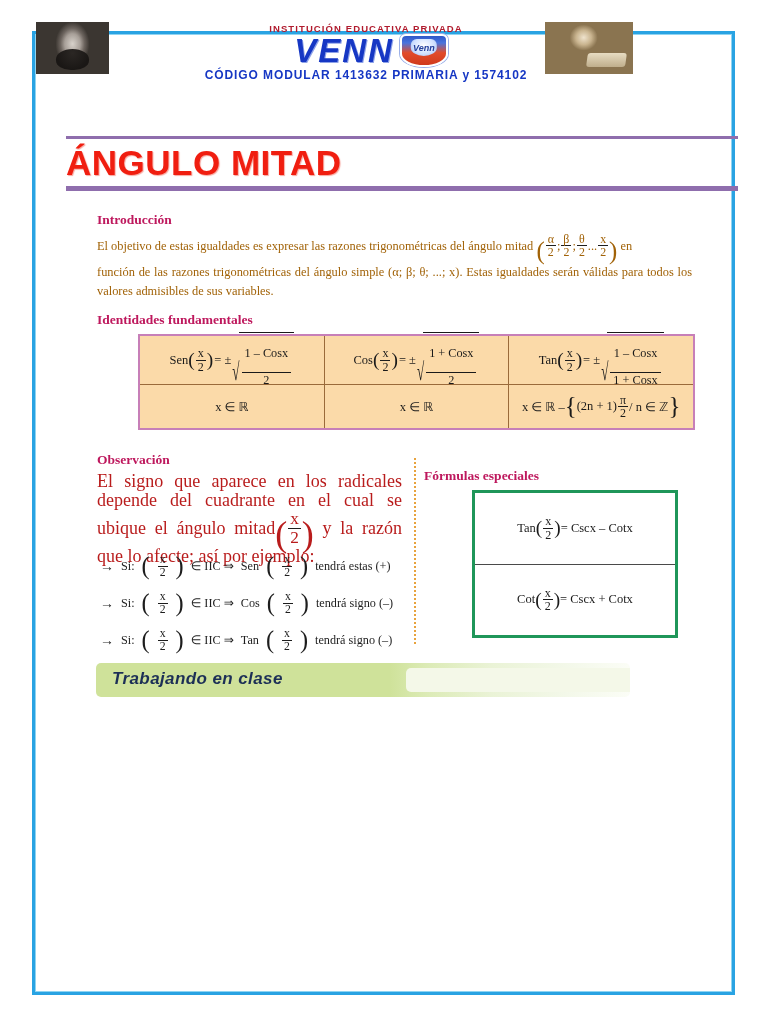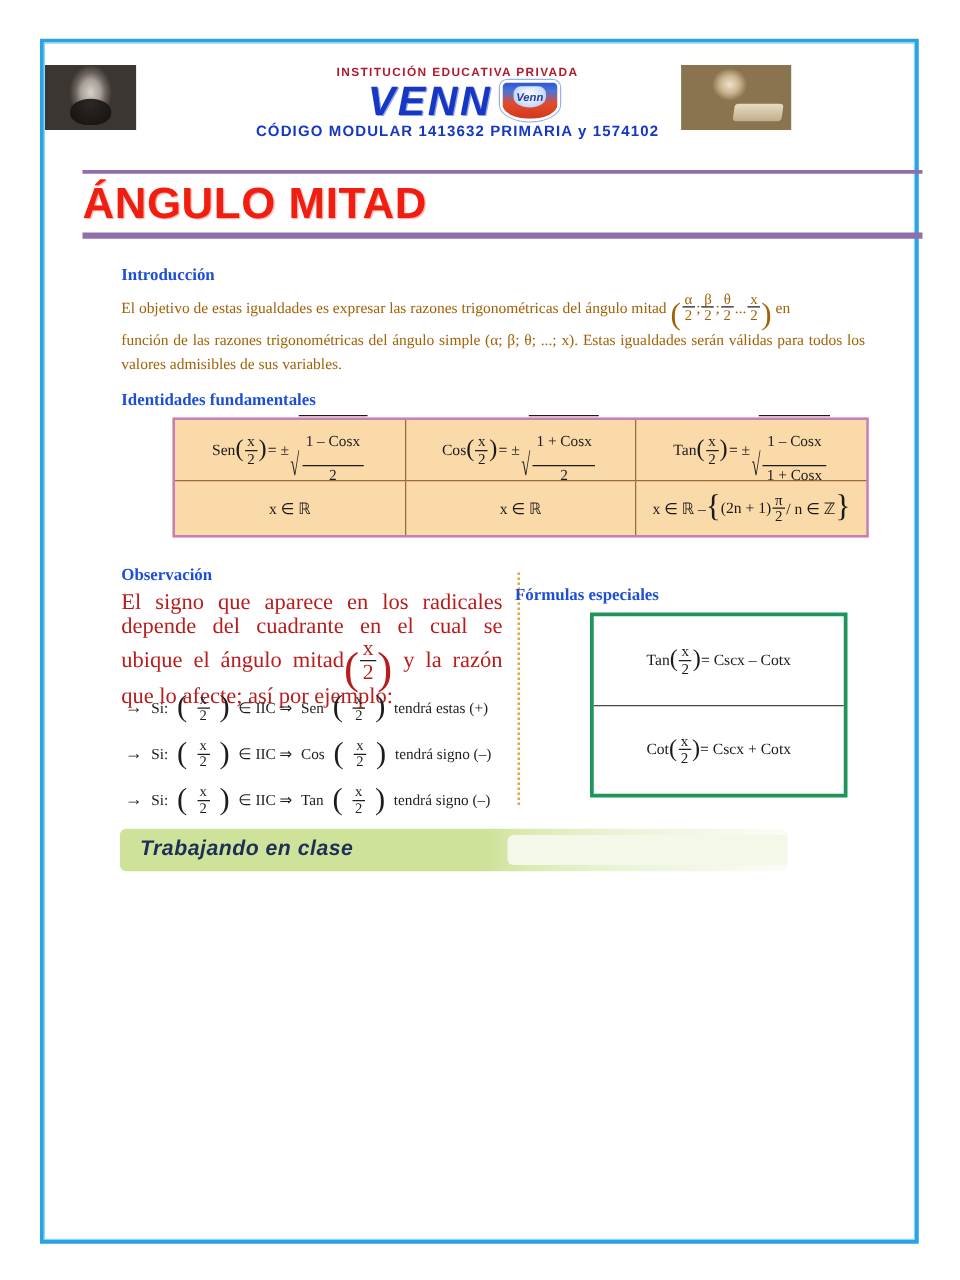--- a/index.html
+++ b/index.html
@@ -22,21 +22,21 @@
   }
   .page-frame-inner{
     position:absolute;
     left:0;top:0;right:0;bottom:0;
     box-shadow:0 0 0 1px #8fd4f2 inset;
   }
 
   
   .header{
     position:absolute;
-    left:36px; top:52px;
+    left:36px; top:22px;
     width:630px; height:62px;
   }
   .portrait{
     position:absolute;
     top:0;
     width:73px;height:52px;
     background:#e9e6e2;
     overflow:hidden;
   }
   .portrait-left{ left:0; }
@@ -157,26 +157,26 @@
     text-shadow:1px 1px 1px #f7a79f;
     line-height:44px;
   }
 
   
   .sec-head{
     position:absolute;
     font-family:"Liberation Serif", serif;
     font-size:13.5px;
     font-weight:bold;
-    color:#1d4ed8;
+    color:#be185d;
   }
   #h-intro{ left:97px; top:212px; }
   #h-ident{ left:97px; top:312px; }
   #h-obs{ left:97px; top:452px; }
-  #h-form{ left:412px; top:468px;text-align:center; }
+  #h-form{ left:424px; top:468px;text-align:center; }
 
   
   .intro{
     position:absolute;
     left:97px; top:233px;
     width:595px;
     font-size:12.4px;
     color:#a16207;
     text-align:justify;
     line-height:19px;

